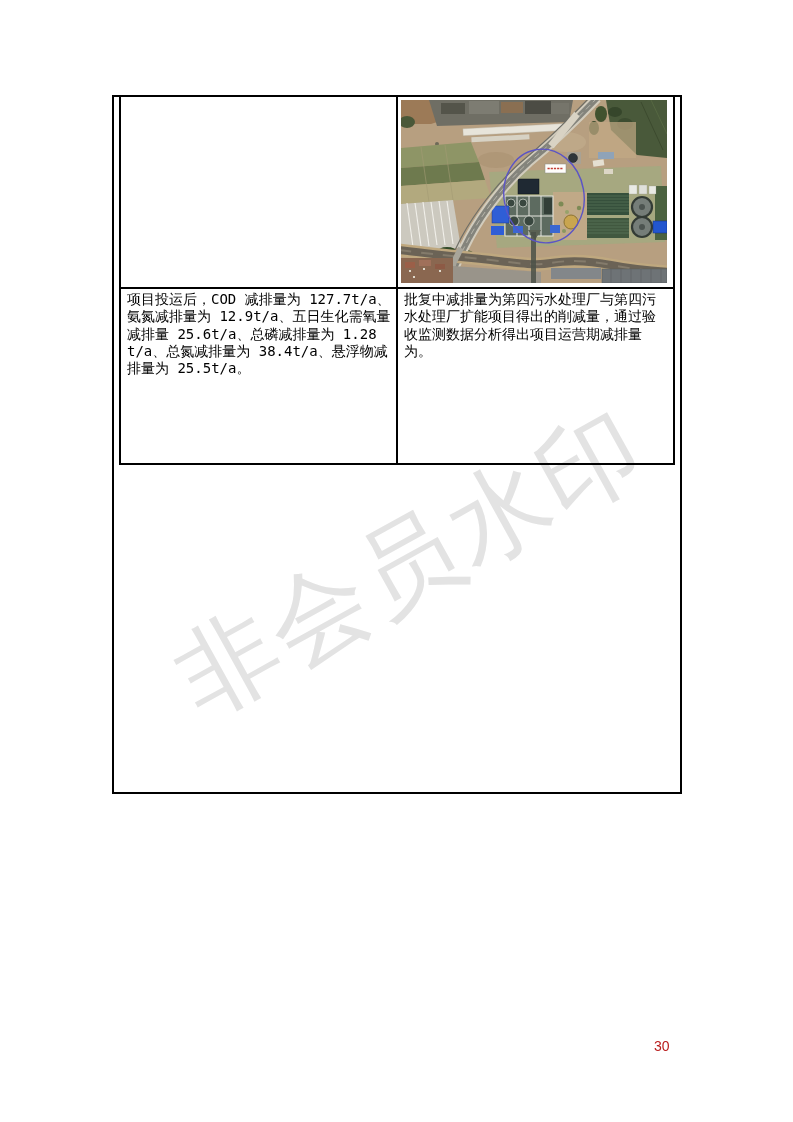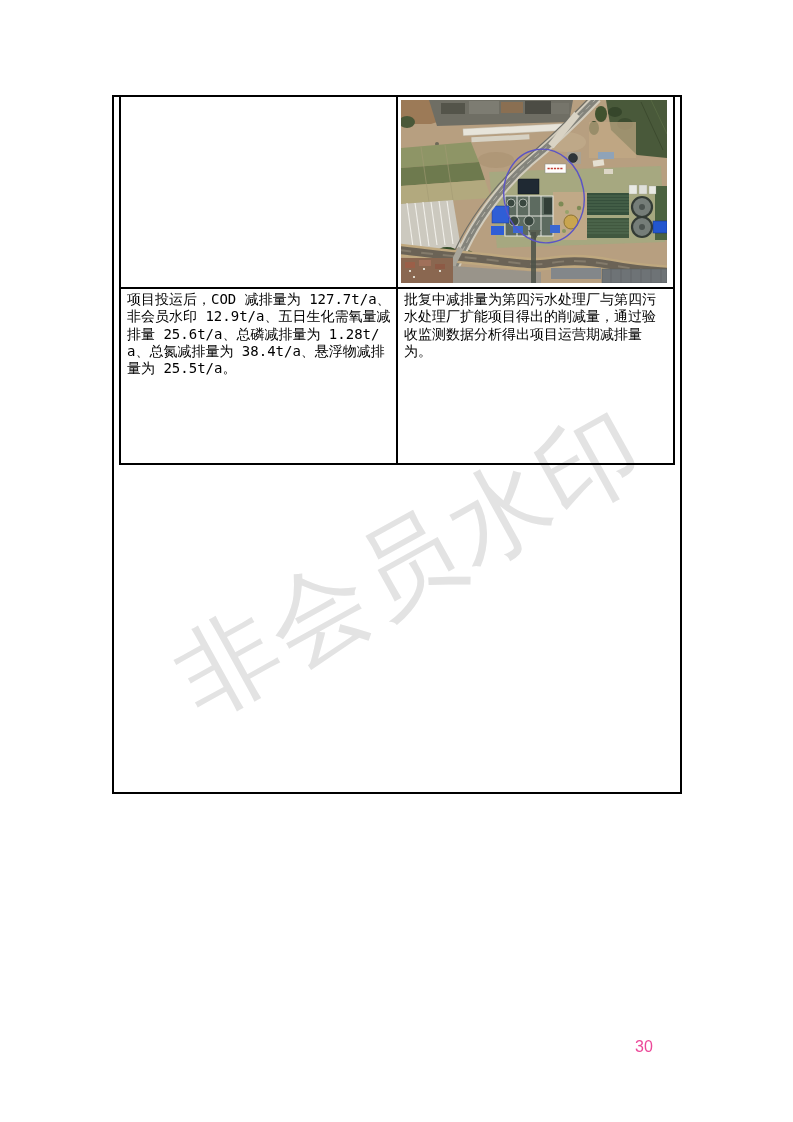--- a/index.html
+++ b/index.html
@@ -35,23 +35,23 @@
   .cell.cr{border-right:2px solid #000;}
   .cell.cb{border-bottom:2px solid #000;}
   .photo-wrap svg{position:absolute;left:3px;top:3px;display:block;}
   .txt{
     padding:2px 4px 0 6px;
     font-size:14px;line-height:17.3px;color:#000;
     text-align:left;word-break:break-all;
   }
   .status-head{font-weight:bold;}
   .pagenum{
-    position:absolute;left:635px;top:1038px;
+    position:absolute;left:654px;top:1038px;
     font-family:"Liberation Sans",sans-serif;
-    font-size:16px;color:#ec4899;z-index:1;
+    font-size:14px;color:#b91c1c;z-index:1;
   }
 </style>
 </head>
 <body>
 
 <div class="watermark">非会员水印</div>
 
 <div class="outer-box"></div>
 
 <div class="detail-table">
@@ -213,21 +213,21 @@
 
       <ellipse cx="143" cy="96" rx="40" ry="47" fill="none" stroke="#5b54c6" stroke-width="1.4" transform="rotate(-10 143 96)"></ellipse>
 
       <g>
         <rect x="144" y="64" width="21" height="9" fill="#fefdfb" stroke="#8a8a84" stroke-width="0.5"></rect>
         <line x1="146.5" y1="68.5" x2="162" y2="68.5" stroke="#c23b32" stroke-width="1.6" stroke-dasharray="2.2 1"></line>
       </g>
     </svg>
   </div>
 
-  <div class="cell cr txt">项目投运后，COD 减排量为 127.7t/a、非会员水印 12.9t/a、五日生化需氧量减排量 25.6t/a、总磷减排量为 1.28t/a、总氮减排量为 38.4t/a、悬浮物减排量为 25.5t/a。</div>
+  <div class="cell cr txt">项目投运后，COD 减排量为 127.7t/a、氨氮减排量为 12.9t/a、五日生化需氧量减排量 25.6t/a、总磷减排量为 1.28t/a、总氮减排量为 38.4t/a、悬浮物减排量为 25.5t/a。</div>
 
   <div class="cell txt">
     <div>批复中减排量为第四污水处理厂与第四污水处理厂扩能项目得出的削减量，通过验收监测数据分析得出项目运营期减排量为。</div>
   </div>
 
 </div>
 
 <div class="pagenum">30</div>
 
 </body></html>

